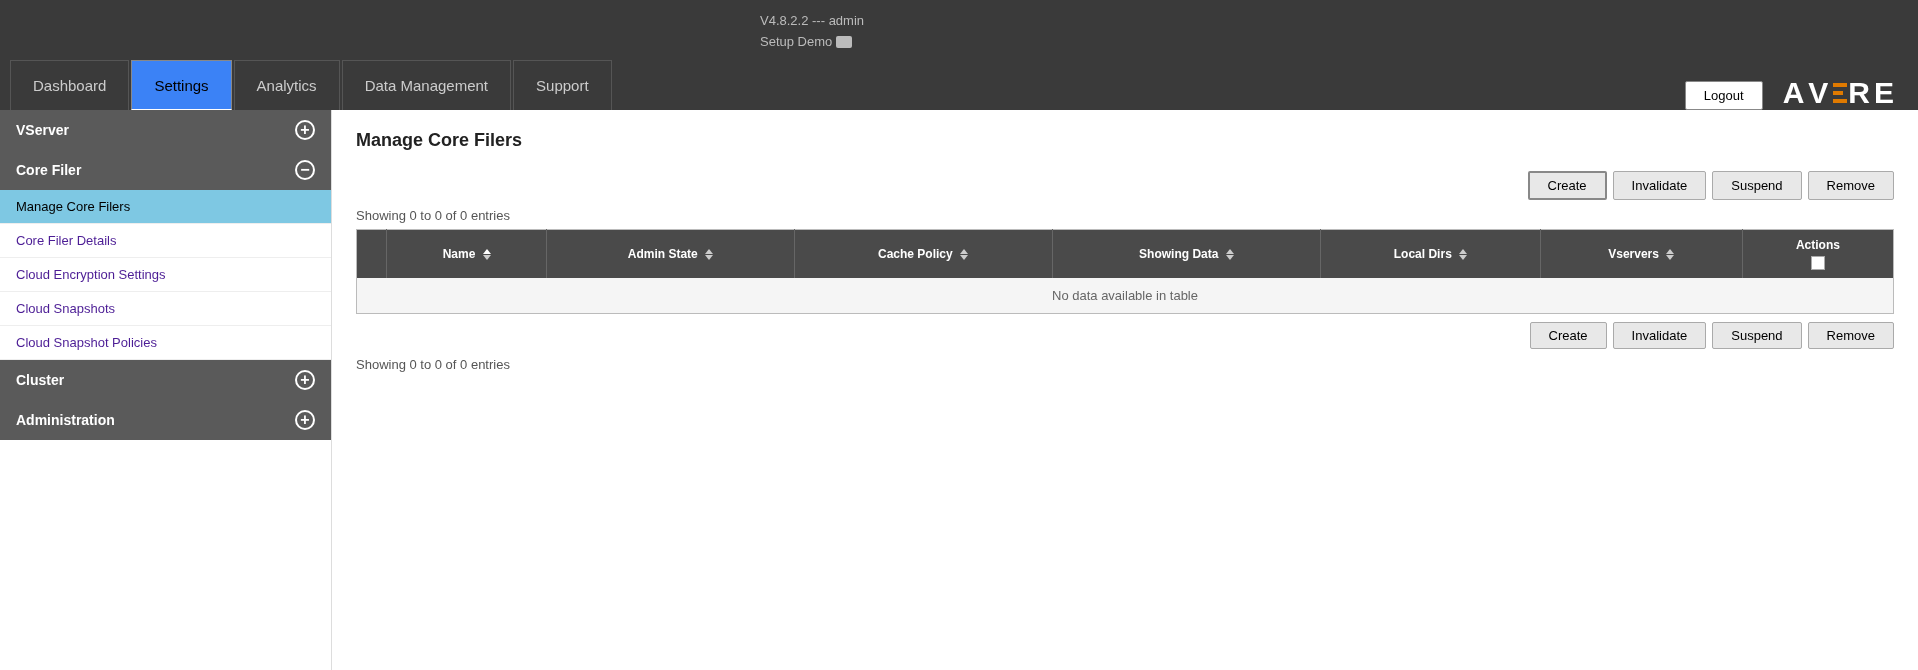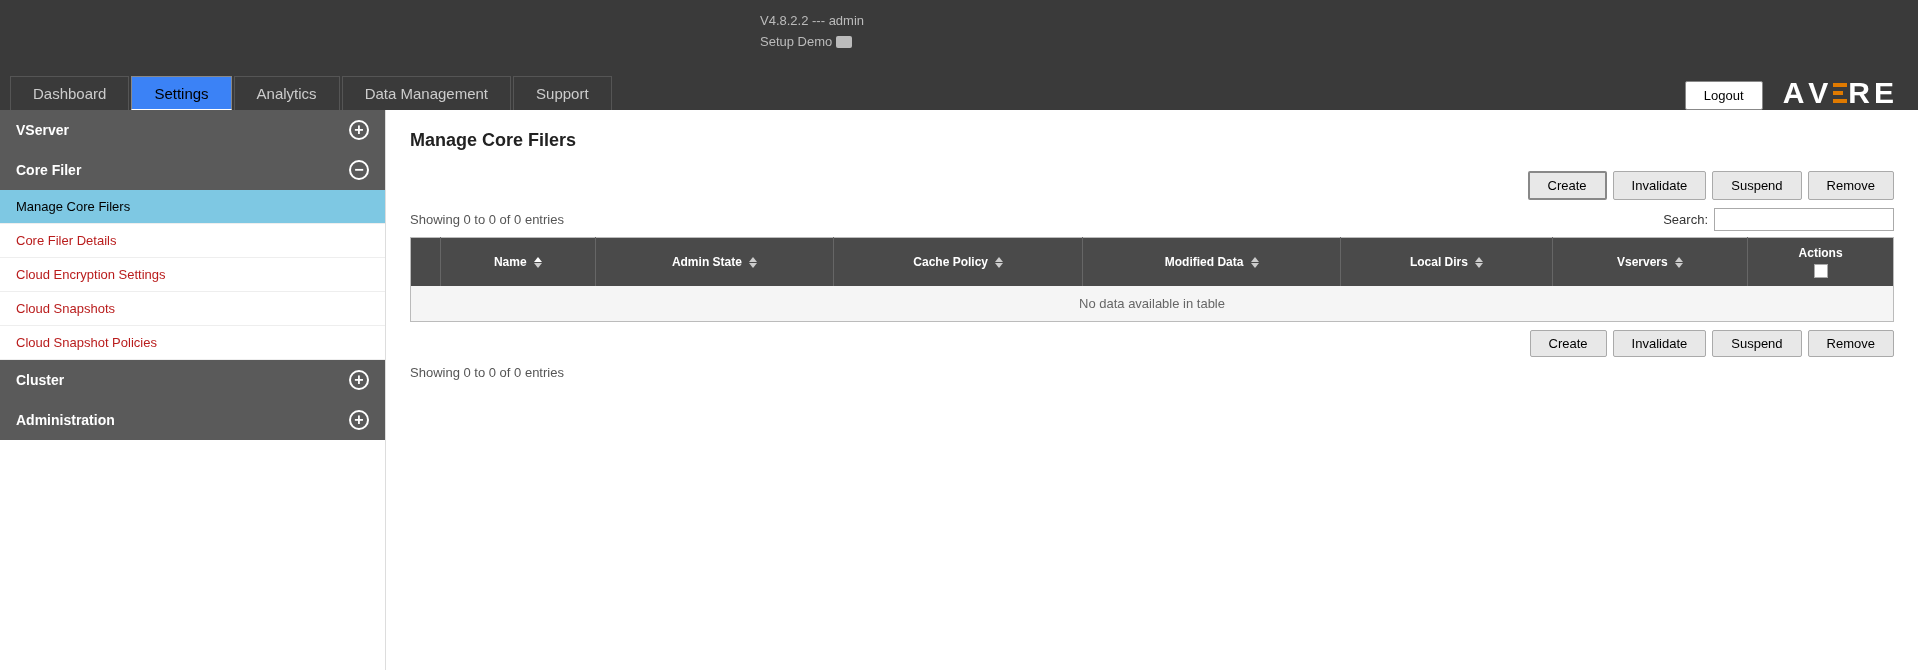--- a/index.html
+++ b/index.html
@@ -22,21 +22,21 @@
     }
     .header-tab {
       padding: 10px 22px;
       color: #ccc;
       cursor: pointer;
       border: 1px solid #555;
       border-bottom: none;
       background: #3a3a3a;
       margin-right: 2px;
       font-size: 15px;
-      height: 34px;
+      height: 50px;
       display: flex;
       align-items: center;
     }
     .header-tab.active {
       background: #3b82f6;
       color: #000;
       border-color: #888;
       border-bottom: 1px solid #fff;
     }
     .header-info {
@@ -101,21 +101,21 @@
 
     
     .main-content {
       display: flex;
       min-height: 560px;
       background: #fff;
     }
 
     
     .sidebar {
-      width: 386px;
+      width: 332px;
       background: #fff;
       border-right: 1px solid #ddd;
       flex-shrink: 0;
     }
     .sidebar-section-header {
       background: #5a5a5a;
       color: #fff;
       padding: 10px 16px;
       display: flex;
       align-items: center;
@@ -132,21 +132,21 @@
       border-radius: 50%;
       display: flex;
       align-items: center;
       justify-content: center;
       font-size: 16px;
       font-weight: bold;
       flex-shrink: 0;
     }
     .sidebar-item {
       padding: 9px 16px;
-      color: #b91c1c;
+      color: #4c1d95;
       cursor: pointer;
       font-size: 13px;
       border-bottom: 1px solid #eee;
     }
     .sidebar-item.active {
       background: #7ec8e3;
       color: #000;
     }
 
     
@@ -358,24 +358,20 @@
 
     <div class="toolbar">
       <button class="toolbar-btn primary">Create</button>
       <button class="toolbar-btn">Invalidate</button>
       <button class="toolbar-btn">Suspend</button>
       <button class="toolbar-btn">Remove</button>
     </div>
 
     <div class="search-row">
       <span class="showing-text">Showing 0 to 0 of 0 entries</span>
-      <div class="search-area">
-        <label class="search-label">Search:</label>
-        <input class="search-input" type="text" placeholder="" style="">
-      </div>
     </div>
 
     <table class="data-table">
       <thead>
         <tr>
           <th class="th-first"></th>
           <th>
             <span>Name</span>
             <span class="sort-arrows">
               <span class="sort-arrow-up active"></span>
@@ -390,21 +386,21 @@
             </span>
           </th>
           <th>
             <span>Cache Policy</span>
             <span class="sort-arrows">
               <span class="sort-arrow-up"></span>
               <span class="sort-arrow-down"></span>
             </span>
           </th>
           <th>
-            <span>Modified Data</span>
+            <span>Showing Data</span>
             <span class="sort-arrows">
               <span class="sort-arrow-up"></span>
               <span class="sort-arrow-down"></span>
             </span>
           </th>
           <th>
             <span>Local Dirs</span>
             <span class="sort-arrows">
               <span class="sort-arrow-up"></span>
               <span class="sort-arrow-down"></span>

